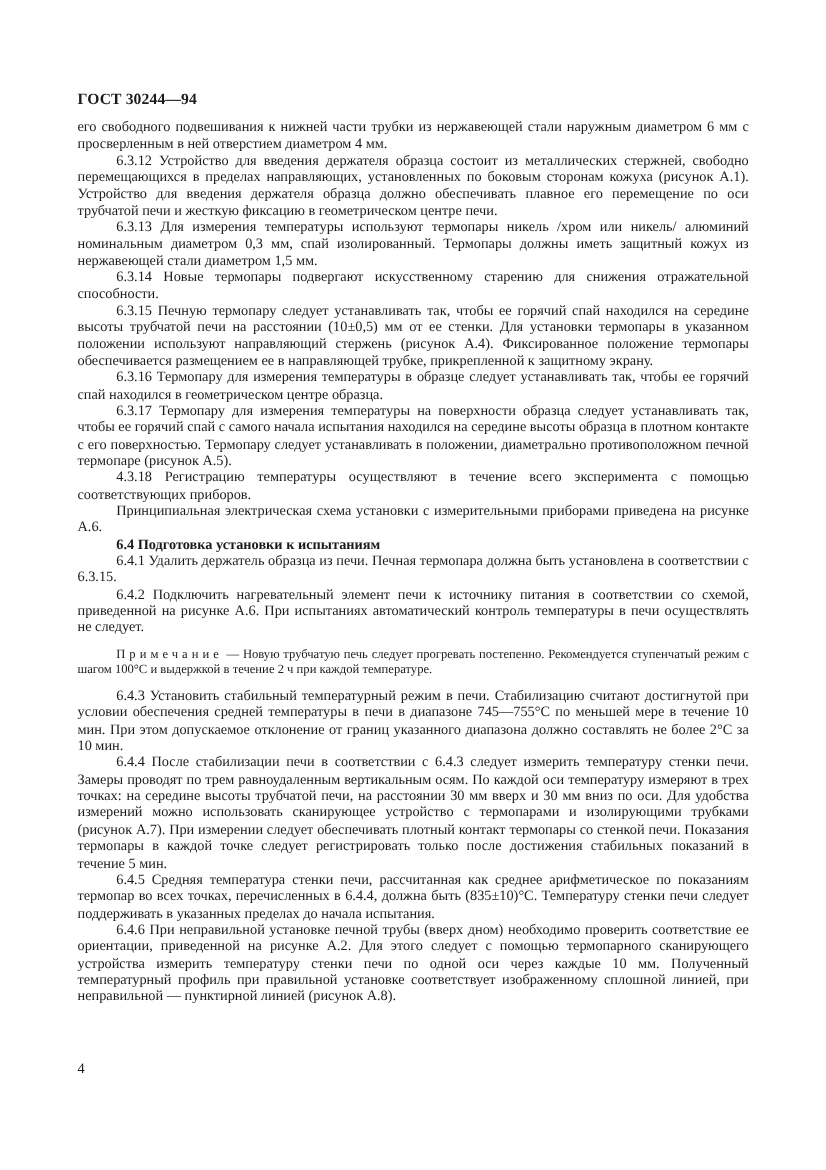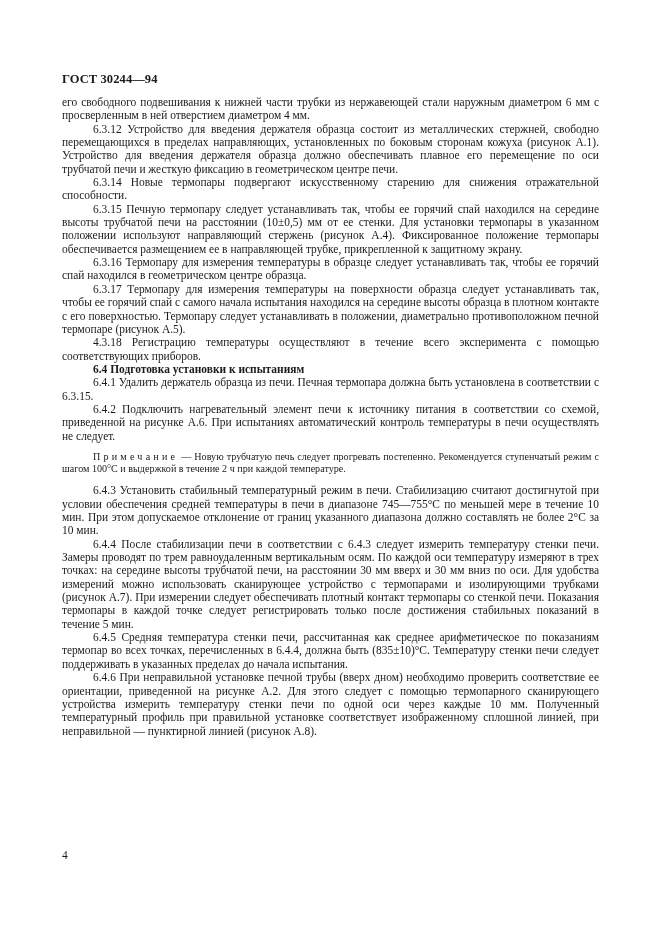--- a/index.html
+++ b/index.html
@@ -15,25 +15,27 @@
   .pagenum { position:absolute; left:62px; top:849px; font-size:11.5px; }
 </style>
 </head>
 <body>
 
 <div class="header">ГОСТ 30244—94</div>
 
 <div class="body">
   <p class="noind">его свободного подвешивания к нижней части трубки из нержавеющей стали наружным диаметром 6 мм с просверленным в ней отверстием диаметром 4 мм.</p>
   <p>6.3.12 Устройство для введения держателя образца состоит из металлических стержней, свободно перемещающихся в пределах направляющих, установленных по боковым сторонам кожуха (рисунок А.1). Устройство для введения держателя образца должно обеспечивать плавное его перемещение по оси трубчатой печи и жесткую фиксацию в геометрическом центре печи.</p>
+  <p>6.3.13 Для измерения температуры используют термопары никель /хром или никель/ алюминий номинальным диаметром 0,3 мм, спай изолированный. Термопары должны иметь защитный кожух из нержавеющей стали диаметром 1,5 мм.</p>
   <p>6.3.14 Новые термопары подвергают искусственному старению для снижения отражательной способности.</p>
   <p>6.3.15 Печную термопару следует устанавливать так, чтобы ее горячий спай находился на середине высоты трубчатой печи на расстоянии (10±0,5) мм от ее стенки. Для установки термопары в указанном положении используют направляющий стержень (рисунок А.4). Фиксированное положение термопары обеспечивается размещением ее в направляющей трубке, прикрепленной к защитному экрану.</p>
   <p>6.3.16 Термопару для измерения температуры в образце следует устанавливать так, чтобы ее горячий спай находился в геометрическом центре образца.</p>
   <p>6.3.17 Термопару для измерения температуры на поверхности образца следует устанавливать так, чтобы ее горячий спай с самого начала испытания находился на середине высоты образца в плотном контакте с его поверхностью. Термопару следует устанавливать в положении, диаметрально противоположном печной термопаре (рисунок А.5).</p>
   <p>4.3.18 Регистрацию температуры осуществляют в течение всего эксперимента с помощью соответствующих приборов.</p>
+  <p>Принципиальная электрическая схема установки с измерительными приборами приведена на рисунке А.6.</p>
   <p class="heading">6.4 Подготовка установки к испытаниям</p>
   <p>6.4.1 Удалить держатель образца из печи. Печная термопара должна быть установлена в соответствии с 6.3.15.</p>
   <p>6.4.2 Подключить нагревательный элемент печи к источнику питания в соответствии со схемой, приведенной на рисунке А.6. При испытаниях автоматический контроль температуры в печи осуществлять не следует.</p>
   <p class="note"><span class="spaced">Примечание</span><span> — Новую трубчатую печь следует прогревать постепенно. Рекомендуется ступенчатый режим с шагом 100°С и выдержкой в течение 2 ч при каждой температуре.</span></p>
   <p>6.4.3 Установить стабильный температурный режим в печи. Стабилизацию считают достигнутой при условии обеспечения средней температуры в печи в диапазоне 745—755°С по меньшей мере в течение 10 мин. При этом допускаемое отклонение от границ указанного диапазона должно составлять не более 2°С за 10 мин.</p>
   <p>6.4.4 После стабилизации печи в соответствии с 6.4.3 следует измерить температуру стенки печи. Замеры проводят по трем равноудаленным вертикальным осям. По каждой оси температуру измеряют в трех точках: на середине высоты трубчатой печи, на расстоянии 30 мм вверх и 30 мм вниз по оси. Для удобства измерений можно использовать сканирующее устройство с термопарами и изолирующими трубками (рисунок А.7). При измерении следует обеспечивать плотный контакт термопары со стенкой печи. Показания термопары в каждой точке следует регистрировать только после достижения стабильных показаний в течение 5 мин.</p>
   <p>6.4.5 Средняя температура стенки печи, рассчитанная как среднее арифметическое по показаниям термопар во всех точках, перечисленных в 6.4.4, должна быть (835±10)°С. Температуру стенки печи следует поддерживать в указанных пределах до начала испытания.</p>
   <p>6.4.6 При неправильной установке печной трубы (вверх дном) необходимо проверить соответствие ее ориентации, приведенной на рисунке А.2. Для этого следует с помощью термопарного сканирующего устройства измерить температуру стенки печи по одной оси через каждые 10 мм. Полученный температурный профиль при правильной установке соответствует изображенному сплошной линией, при неправильной — пунктирной линией (рисунок А.8).</p>
 </div>
 

